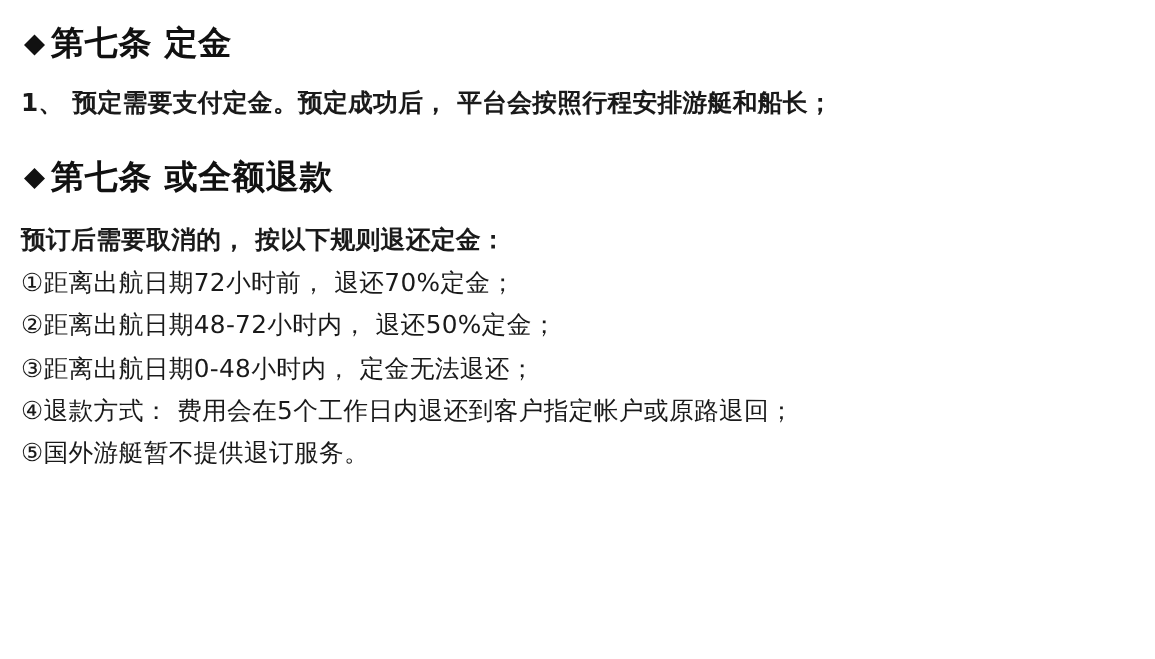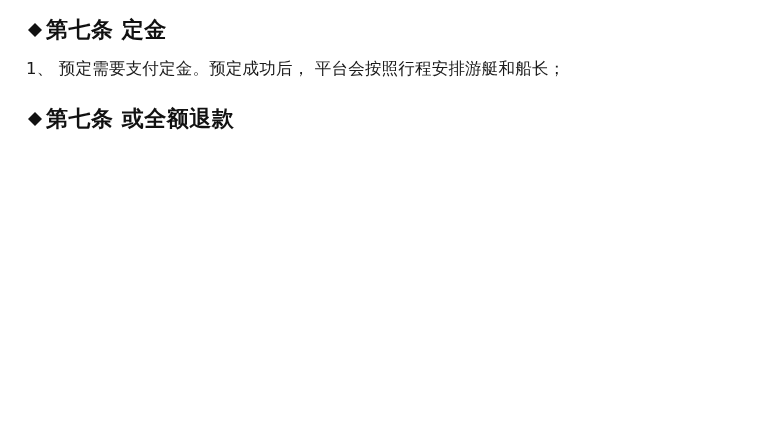--- a/index.html
+++ b/index.html
@@ -13,21 +13,20 @@
     font-family: "DejaVu Sans", "Liberation Sans", sans-serif;
     color: #1a1a1a;
     overflow: hidden;
   }
   .page {
     width: 626px;
     height: 439px;
     box-sizing: border-box;
     padding: 14px 14px 0 14px;
     position: relative;
-    margin-left: 12px;
   }
   .section {
     margin: 0;
   }
   .section-heading {
     display: flex;
     align-items: center;
     font-size: 22px;
     font-weight: bold;
     letter-spacing: 0.5px;
@@ -52,20 +51,21 @@
   }
   .body-text {
     font-size: 16.5px;
     line-height: 1.72;
     color: #1a1a1a;
     letter-spacing: 0.2px;
   }
   .para {
     margin: 0;
     white-space: pre-wrap;
+    font-weight: bold;
   }
   .section-one {
     margin-top: 2px;
   }
   .section-one .body-text {
     margin-top: 10px;
   }
   .section-two {
     margin-top: 22px;
   }
@@ -106,15 +106,25 @@
 
   <div class="section section-two">
     <div class="section-heading">
       <span class="diamond-icon">
         <svg width="18" height="18" viewBox="0 0 18 18" aria-hidden="true">
           <polygon points="9,2 16,9 9,16 2,9" fill="#111111"></polygon>
         </svg>
       </span>
       <span class="heading-text">第七条 或全额退款</span>
     </div>
+    <div class="body-text">
+      <p class="para intro-line">预订后需要取消的， 按以下规则退还定金：</p>
+      <ul class="list">
+        <li>①距离出航日期72小时前， 退还70%定金；</li>
+        <li>②距离出航日期48-72小时内， 退还50%定金；</li>
+        <li>③距离出航日期0-48小时内， 定金无法退还；</li>
+        <li>④退款方式： 费用会在5个工作日内退还到客户指定帐户或原路退回；</li>
+        <li>⑤国外游艇暂不提供退订服务。</li>
+      </ul>
+    </div>
   </div>
 
 </div>
 
 </body></html>

